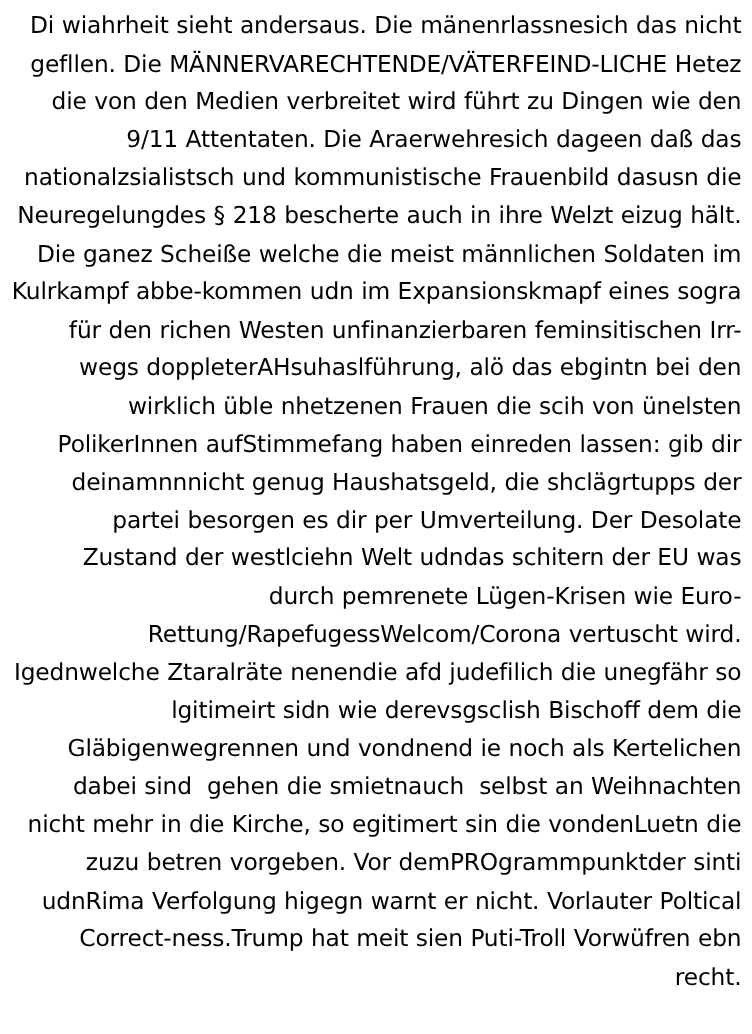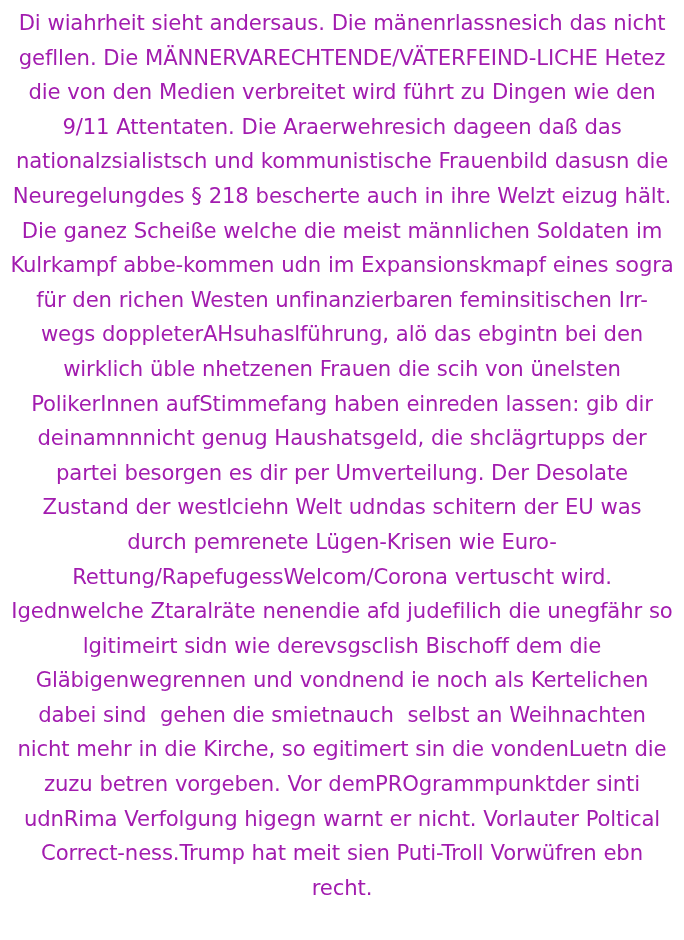--- a/index.html
+++ b/index.html
@@ -17,24 +17,24 @@
     box-sizing: border-box;
     width: 684px;
     height: 940px;
     padding: 6px 10px 0 10px;
     background: #ffffff;
   }
   .body-text {
     font-family: "DejaVu Sans", sans-serif;
     font-size: 21.2px;
     line-height: 34.6px;
-    color: #a21caf;
+    color: #000000;
     letter-spacing: -0.15px;
     word-spacing: 0.3px;
-    text-align: center;
+    text-align: right;
     white-space: pre-wrap;
     margin: 0;
   }
 </style>
 </head>
 <body>
 
 <div class="page">
   <p class="body-text">Di wiahrheit sieht andersaus. Die mänenrlassnesich das nicht gefllen. Die MÄNNERVARECHTENDE/VÄTERFEIND-LICHE Hetez die von den Medien verbreitet wird führt zu Dingen wie den 9/11 Attentaten. Die Araerwehresich dageen daß das nationalzsialistsch und kommunistische Frauenbild dasusn die Neuregelungdes § 218 bescherte auch in ihre Welzt eizug hält. Die ganez Scheiße welche die meist männlichen Soldaten im Kulrkampf abbe-kommen udn im Expansionskmapf eines sogra für den richen Westen unfinanzierbaren feminsitischen Irr-wegs doppleterAHsuhaslführung, alö das ebgintn bei den wirklich üble nhetzenen Frauen die scih von ünelsten PolikerInnen aufStimmefang haben einreden lassen: gib dir deinamnnnicht genug Haushatsgeld, die shclägrtupps der partei besorgen es dir per Umverteilung. Der Desolate Zustand der westlciehn Welt udndas schitern der EU was durch pemrenete Lügen-Krisen wie Euro-Rettung/RapefugessWelcom/Corona vertuscht wird. Igednwelche Ztaralräte nenendie afd judefilich die unegfähr so lgitimeirt sidn wie derevsgsclish Bischoff dem die Gläbigenwegrennen und vondnend ie noch als Kertelichen dabei sind  gehen die smietnauch  selbst an Weihnachten nicht mehr in die Kirche, so egitimert sin die vondenLuetn die zuzu betren vorgeben. Vor demPROgrammpunktder sinti udnRima Verfolgung higegn warnt er nicht. Vorlauter Poltical Correct-ness.Trump hat meit sien Puti-Troll Vorwüfren ebn recht.</p>
 </div>

